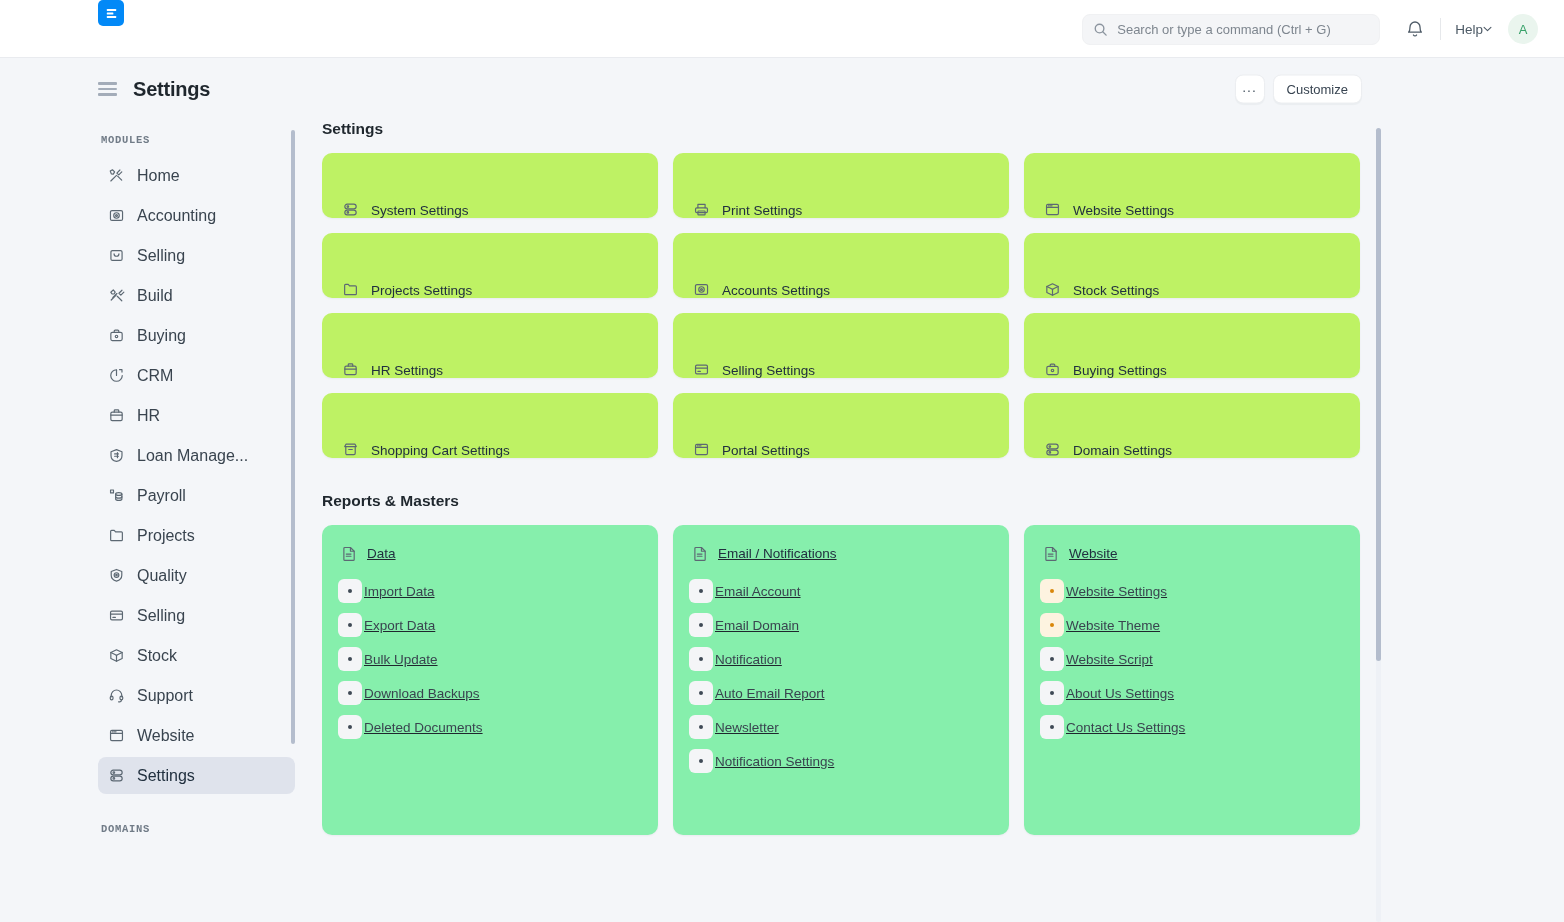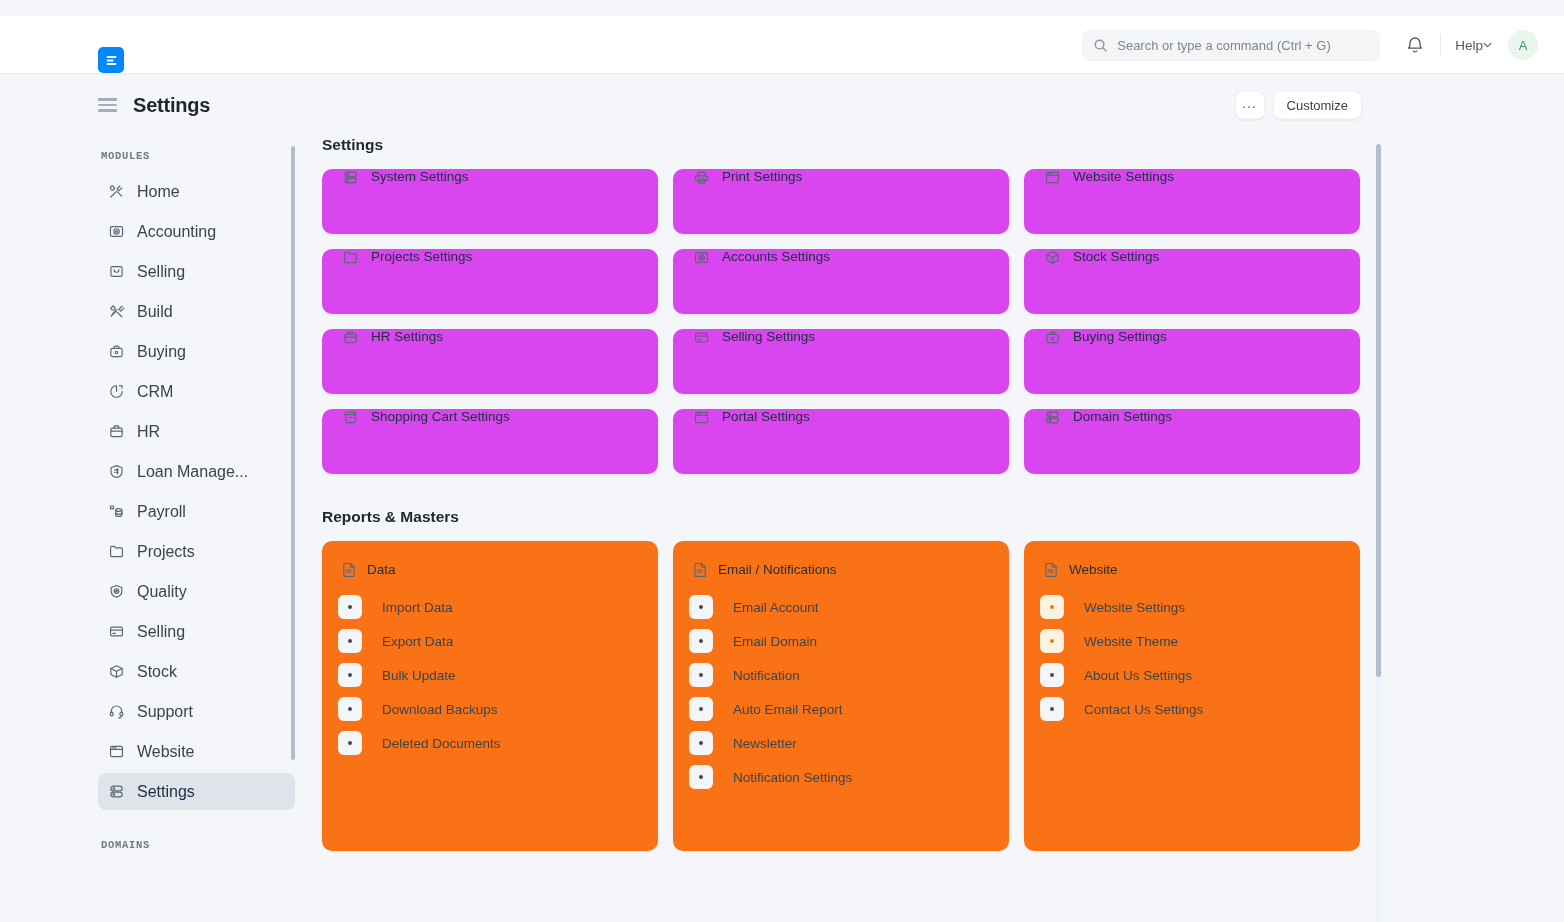--- a/index.html
+++ b/index.html
@@ -9,23 +9,22 @@
     font-family: "Liberation Sans", sans-serif;
     overflow: hidden;
     color: #1f272e;
   }
 
   
   .navbar {
     height: 58px; width: 100%;
     background: #ffffff;
     border-bottom: 1px solid #e9ebef;
-    display: flex; align-items: flex-end;
+    display: flex; align-items: flex-start;
     position: relative;
-    margin-top: 16px;
   }
   .brand {
     margin-left: 98px;
     width: 26px; height: 26px;
     background: #0289f7;
     border-radius: 5px;
     display: flex; align-items: center; justify-content: center;
     flex: none;
   }
   .brand svg { display: block; }
@@ -142,47 +141,48 @@
     width: 5px; height: 794px;
     background: #eef1f6; border-radius: 3px;
   }
   .section-title {
     font-size: 15.5px; font-weight: bold; color: #1f272e;
     margin-bottom: 15px;
   }
   .section + .section { margin-top: 34px; }
   .grid3 { display: grid; grid-template-columns: repeat(3, 336px); gap: 15px; }
   .tile {
-    background: #d946ef;
+    background: #bef264;
     border-radius: 10px;
     height: 65px;
-    display: flex; align-items: flex-start;
+    display: flex; align-items: flex-end;
     padding: 0 20px; gap: 12px;
     cursor: pointer;
     box-shadow: 0 1px 2px rgba(25,39,52,0.05);
   }
   .tile .t-ico { width: 17px; height: 17px; flex: none; display: block; }
   .tile .t-lbl { font-size: 13.5px; color: #21303f; }
 
   
   .rgrid { display: grid; grid-template-columns: repeat(3, 336px); gap: 15px; align-items: start; }
   .rcard {
-    background: #f97316; border-radius: 10px;
+    background: #86efac; border-radius: 10px;
     padding: 20px 16px 20px 16px;
     min-height: 310px;
     box-shadow: 0 1px 2px rgba(25,39,52,0.05);
+    text-decoration: underline;
   }
   .rcard-head {
     display: flex; align-items: center; gap: 10px;
     padding: 0 4px 12px 4px;
   }
   .rcard-head .rh-ico { width: 15px; height: 17px; flex: none; display: block; }
   .rcard-head .rh-lbl { font-size: 13.5px; color: #21303f; }
   .rlink {
-    display: flex; align-items: center; gap: 20px;
+    display: flex; align-items: center; gap: 2px;
     height: 34px; cursor: pointer;
   }
   .bullet-box {
     width: 24px; height: 24px; border-radius: 6px;
     background: #f4f5f7;
     display: flex; align-items: center; justify-content: center;
     flex: none;
   }
   .bullet-box .dot {
     width: 4.5px; height: 4.5px; border-radius: 50%;
@@ -611,20 +611,26 @@
             <div class="rlink">
         <span class="bullet-box amber">
                 <span class="dot"></span>
               </span>
         <span class="rl-lbl">Website Theme</span>
       </div>
             <div class="rlink">
         <span class="bullet-box ">
                 <span class="dot"></span>
               </span>
+        <span class="rl-lbl">Website Script</span>
+      </div>
+            <div class="rlink">
+        <span class="bullet-box ">
+                <span class="dot"></span>
+              </span>
         <span class="rl-lbl">About Us Settings</span>
       </div>
             <div class="rlink">
         <span class="bullet-box ">
                 <span class="dot"></span>
               </span>
         <span class="rl-lbl">Contact Us Settings</span>
       </div>
           </div>
         </div>

